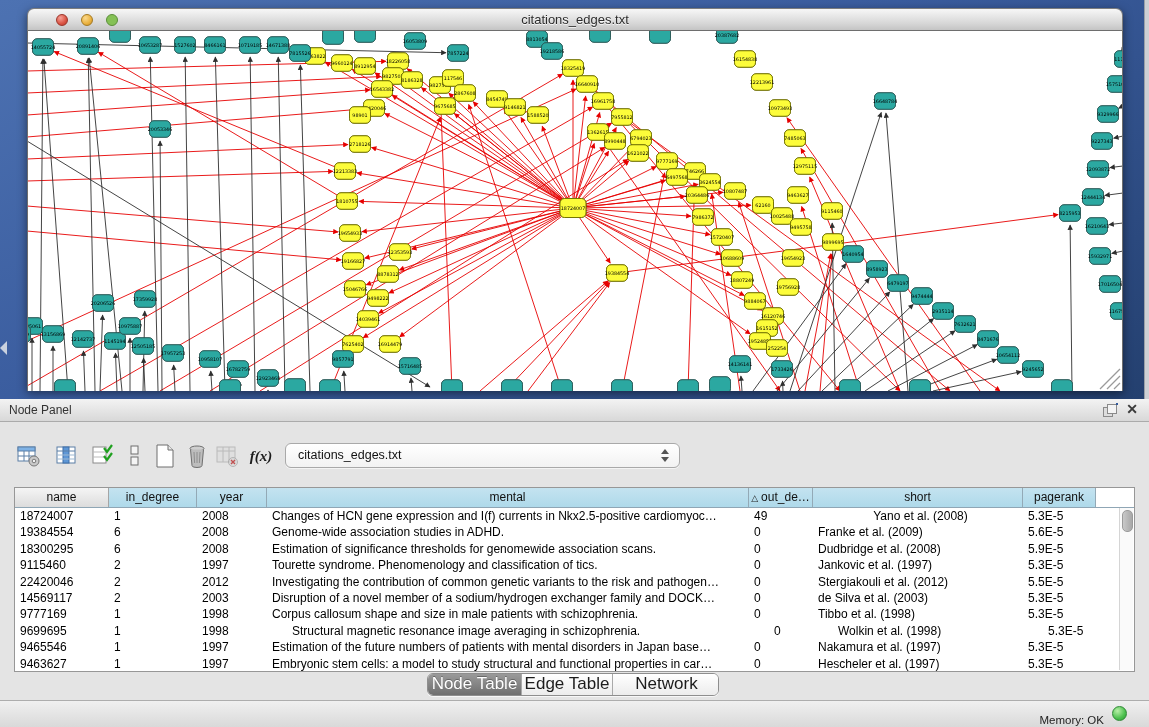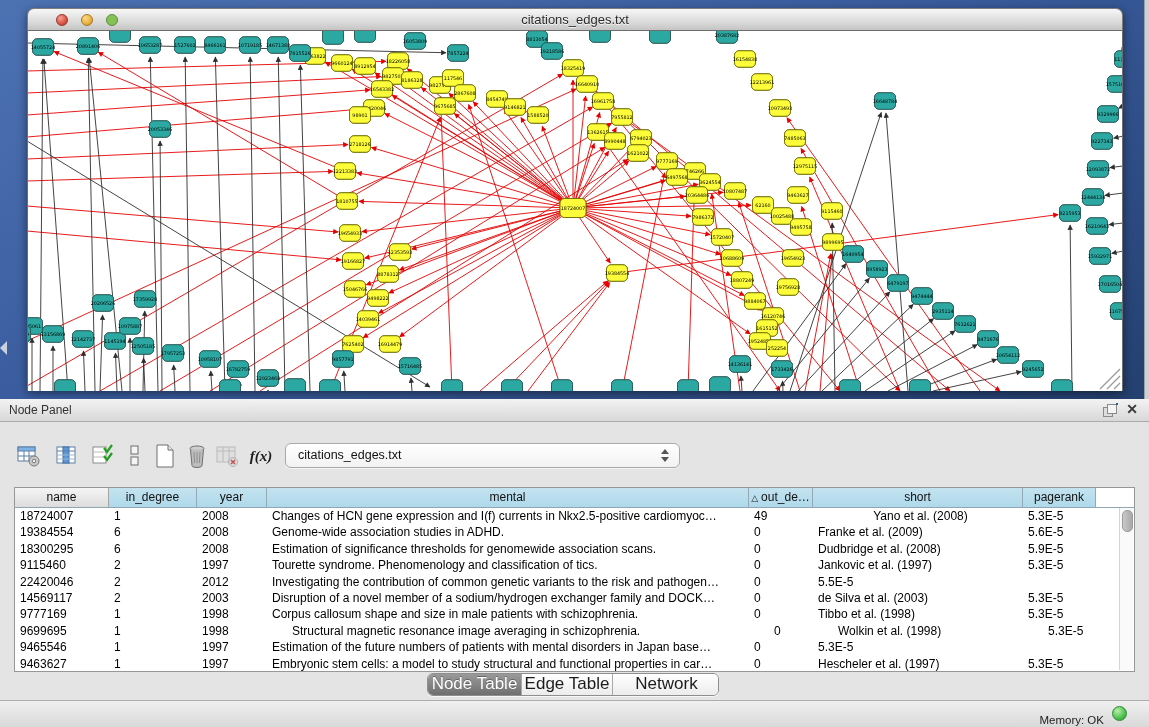--- a/index.html
+++ b/index.html
@@ -921,20 +921,21 @@
           <div class="tcell" style="width: 64px;">0</div>
           <div class="tcell" style="width: 210px;">Jankovic et al. (1997)</div>
           <div class="tcell" style="width: 73px;">5.3E-5</div>
         </div>
         <div class="trow">
           <div class="tcell" style="width: 94px;">22420046</div>
           <div class="tcell" style="width: 88px;">2</div>
           <div class="tcell" style="width: 70px;">2012</div>
           <div class="tcell" style="width: 482px;">Investigating the contribution of common genetic variants to the risk and pathogen…</div>
           <div class="tcell" style="width: 64px;">0</div>
+          <div class="tcell" style="width: 210px;">Stergiakouli et al. (2012)</div>
           <div class="tcell" style="width: 73px;">5.5E-5</div>
         </div>
         <div class="trow">
           <div class="tcell" style="width: 94px;">14569117</div>
           <div class="tcell" style="width: 88px;">2</div>
           <div class="tcell" style="width: 70px;">2003</div>
           <div class="tcell" style="width: 482px;">Disruption of a novel member of a sodium/hydrogen exchanger family and DOCK…</div>
           <div class="tcell" style="width: 64px;">0</div>
           <div class="tcell" style="width: 210px;">de Silva et al. (2003)</div>
           <div class="tcell" style="width: 73px;">5.3E-5</div>
@@ -956,20 +957,21 @@
           <div class="tcell" style="width: 64px;">0</div>
           <div class="tcell" style="width: 210px;">Wolkin et al. (1998)</div>
           <div class="tcell" style="width: 73px;">5.3E-5</div>
         </div>
         <div class="trow">
           <div class="tcell" style="width: 94px;">9465546</div>
           <div class="tcell" style="width: 88px;">1</div>
           <div class="tcell" style="width: 70px;">1997</div>
           <div class="tcell" style="width: 482px;">Estimation of the future numbers of patients with mental disorders in Japan base…</div>
           <div class="tcell" style="width: 64px;">0</div>
+          <div class="tcell" style="width: 210px;">Nakamura et al. (1997)</div>
           <div class="tcell" style="width: 73px;">5.3E-5</div>
         </div>
         <div class="trow">
           <div class="tcell" style="width: 94px;">9463627</div>
           <div class="tcell" style="width: 88px;">1</div>
           <div class="tcell" style="width: 70px;">1997</div>
           <div class="tcell" style="width: 482px;">Embryonic stem cells: a model to study structural and functional properties in car…</div>
           <div class="tcell" style="width: 64px;">0</div>
           <div class="tcell" style="width: 210px;">Hescheler et al. (1997)</div>
           <div class="tcell" style="width: 73px;">5.3E-5</div>

